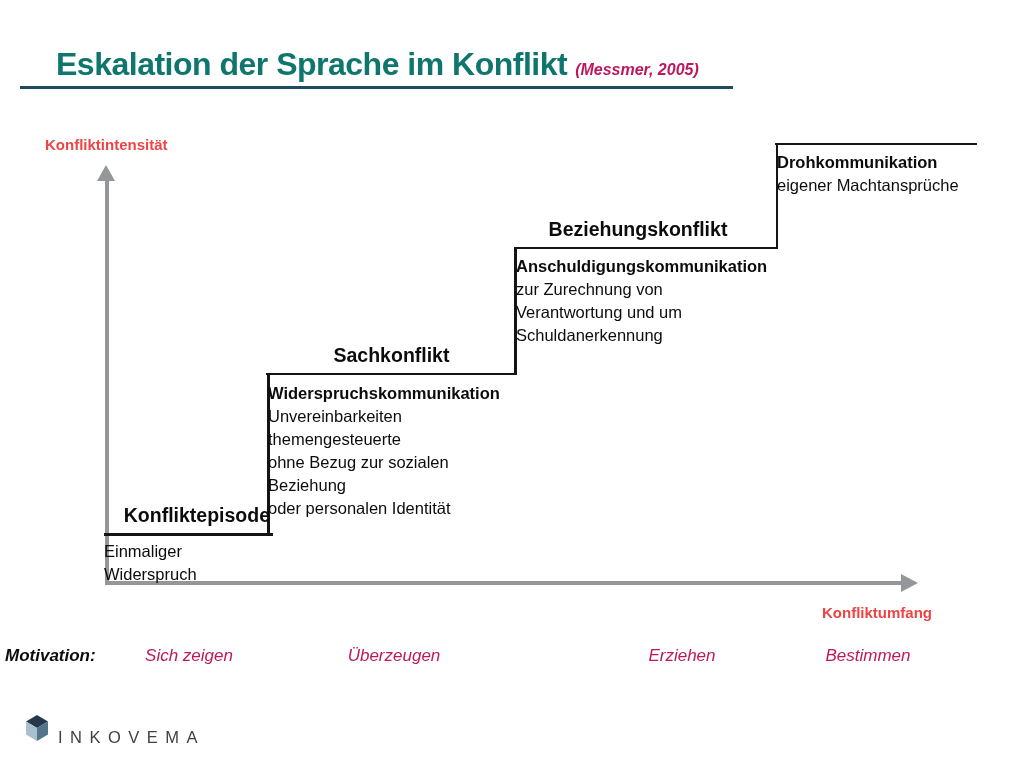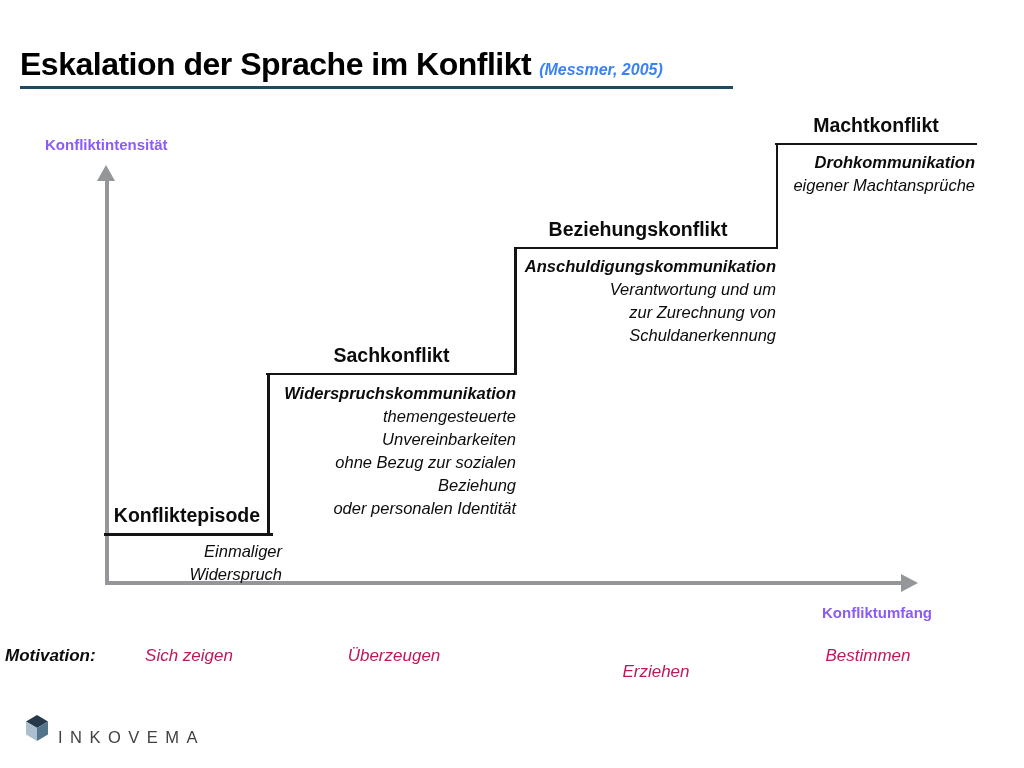--- a/index.html
+++ b/index.html
@@ -3,61 +3,61 @@
 <meta charset="utf-8">
 <style>
   html,body{margin:0;padding:0;background:#e8e8e8;}
   .slide{
     position:relative;width:1024px;height:768px;background:#ffffff;
     font-family:"Liberation Sans", sans-serif;color:#141414;overflow:hidden;
     margin:0 auto;
   }
   
   .title-wrap{position:absolute;left:20px;top:46px;white-space:nowrap;}
-  .title-main{font-size:32px;font-weight:bold;color:#000000;letter-spacing:-0.5px;}
-  .title-attr{font-size:16px;font-style:italic;font-weight:bold;color:#3b82f6;margin-left:8px;}
+  .title-main{font-size:32px;font-weight:bold;color:#0f766e;letter-spacing:-0.5px;margin-left:36px;}
+  .title-attr{font-size:16px;font-style:italic;font-weight:bold;color:#be185d;margin-left:8px;}
   .title-underline{position:absolute;left:20px;top:86px;width:713px;height:2.5px;background:#1d4b61;}
   
   .axis{position:absolute;background:#949699;}
   .y-axis-line{left:105px;top:180px;width:3.5px;height:403px;}
   .x-axis-line{left:105px;top:581px;width:798px;height:3.5px;}
   .y-arrow{position:absolute;left:97px;top:165px;width:0;height:0;
     border-left:9px solid transparent;border-right:9px solid transparent;
     border-bottom:16px solid #949699;}
   .x-arrow{position:absolute;left:901px;top:574px;width:0;height:0;
     border-top:9px solid transparent;border-bottom:9px solid transparent;
     border-left:17px solid #949699;}
-  .axis-label{position:absolute;font-size:15px;font-weight:bold;color:#8b5cf6;white-space:nowrap;}
+  .axis-label{position:absolute;font-size:15px;font-weight:bold;color:#ef4444;white-space:nowrap;}
   .y-axis-label{left:45px;top:136px;}
   .x-axis-label{left:822px;top:604px;}
   
   .stepline{position:absolute;background:#141414;}
   .tread1{left:104px;top:533px;width:169px;height:2.5px;}
   .riser1{left:267px;top:373px;width:2.5px;height:162px;}
   .tread2{left:266px;top:372.5px;width:251px;height:2.5px;}
   .riser2{left:514px;top:247px;width:2.5px;height:127px;}
   .tread3{left:514px;top:246.5px;width:264px;height:2.5px;}
   .riser3{left:775.5px;top:143px;width:2.5px;height:105px;}
   .tread4{left:775px;top:142.5px;width:202px;height:2.5px;}
   
   .step-label{position:absolute;font-size:19.5px;font-weight:bold;color:#0c0c0c;text-align:center;white-space:nowrap;}
-  .lbl1{left:104px;top:504px;width:166px;}
+  .lbl1{left:104px;top:504px;width:166px;text-align:right;}
   .lbl2{left:266px;top:344px;width:251px;}
   .lbl3{left:506px;top:218px;width:264px;}
   .lbl4{left:775px;top:114px;width:202px;}
-  .step-desc{position:absolute;font-size:16.5px;line-height:23px;color:#0c0c0c;text-align:right;font-style:italic;}
+  .step-desc{position:absolute;font-size:16.5px;line-height:23px;color:#0c0c0c;text-align:left;}
   .desc1{left:104px;top:540px;width:178px;line-height:22.5px;}
   .desc2{left:268px;top:382px;width:248px;}
   .desc3{left:516px;top:255px;width:260px;}
   .desc4{left:777px;top:151px;width:198px;}
   .desc-em{font-weight:bold;}
   
   .motiv-label{position:absolute;left:5px;top:646px;font-size:17px;font-style:italic;font-weight:bold;color:#0c0c0c;}
   .motiv-item{position:absolute;top:646px;width:140px;font-size:17px;font-style:italic;color:#be185d;text-align:center;white-space:nowrap;}
-  .mi1{left:119px;} .mi2{left:324px;} .mi3{left:586px;margin-top:16px;} .mi4{left:798px;}
+  .mi1{left:119px;} .mi2{left:324px;} .mi3{left:612px;} .mi4{left:798px;}
   
   .logo{position:absolute;left:25px;top:708px;display:flex;align-items:center;}
   .logo-text{font-size:16.5px;font-weight:500;color:#414141;letter-spacing:7.5px;margin-left:9px;margin-top:20px;}
 </style>
 </head>
 <body>
 
 <div class="slide">
 
   <div class="title-wrap">
@@ -82,36 +82,35 @@
 
   <div class="step-label lbl1">Konfliktepisode</div>
   <div class="step-desc desc1">
     <div>Einmaliger</div>
     <div>Widerspruch</div>
   </div>
 
   <div class="step-label lbl2">Sachkonflikt</div>
   <div class="step-desc desc2">
     <div class="desc-em">Widerspruchskommunikation</div>
+    <div>Unvereinbarkeiten</div>
     <div>themengesteuerte</div>
-    <div>Unvereinbarkeiten</div>
     <div>ohne Bezug zur sozialen</div>
     <div>Beziehung</div>
     <div>oder personalen Identität</div>
   </div>
 
   <div class="step-label lbl3">Beziehungskonflikt</div>
   <div class="step-desc desc3">
     <div class="desc-em">Anschuldigungskommunikation</div>
+    <div>zur Zurechnung von</div>
     <div>Verantwortung und um</div>
-    <div>zur Zurechnung von</div>
     <div>Schuldanerkennung</div>
   </div>
 
-  <div class="step-label lbl4">Machtkonflikt</div>
   <div class="step-desc desc4">
     <div class="desc-em">Drohkommunikation</div>
     <div>eigener Machtansprüche</div>
   </div>
 
   <div class="motiv-label">Motivation:</div>
   <div class="motiv-item mi1">Sich zeigen</div>
   <div class="motiv-item mi2">Überzeugen</div>
   <div class="motiv-item mi3">Erziehen</div>
   <div class="motiv-item mi4">Bestimmen</div>

